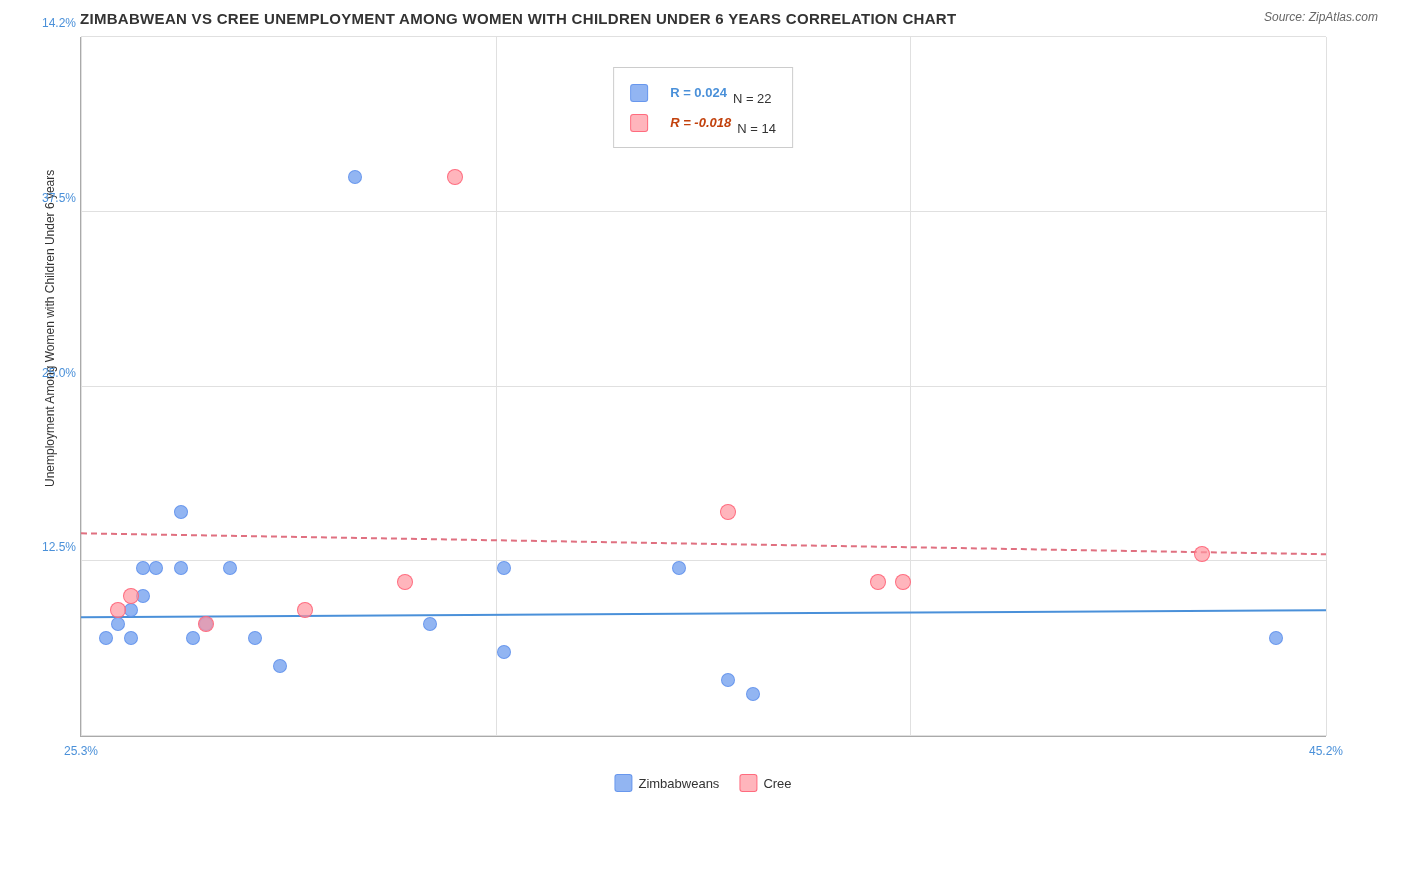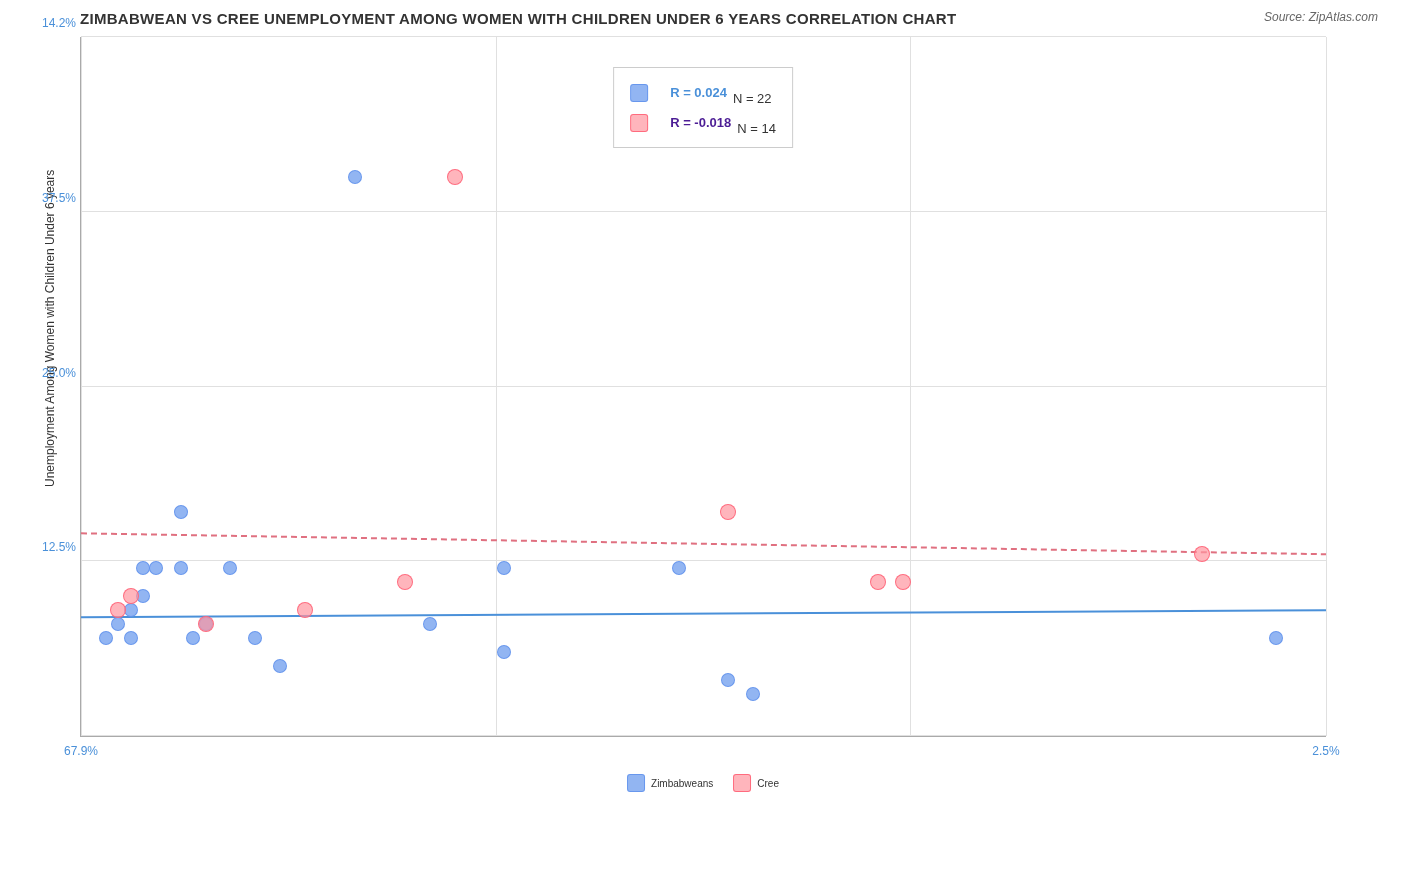--- a/index.html
+++ b/index.html
@@ -167,21 +167,21 @@
       left: 50%;
       transform: translateX(-50%);
       display: flex;
       align-items: center;
       gap: 20px;
     }
     .x-legend-item {
       display: flex;
       align-items: center;
       gap: 6px;
-      font-size: 10px;
+      font-size: 13px;
       color: #333;
     }
     .x-legend-swatch {
       width: 18px;
       height: 18px;
       border-radius: 3px;
     }
     svg.trendline {
       position: absolute;
       top: 0;
@@ -213,22 +213,22 @@
         <div class="grid-line-h" style="bottom: 50%;"></div>
         <div class="y-tick-label" style="bottom: 50%;">25.0%</div>
         <div class="grid-line-h" style="bottom: 75%;"></div>
         <div class="y-tick-label" style="bottom: 75%;">37.5%</div>
         <div class="grid-line-h" style="bottom: 100%;"></div>
         <div class="y-tick-label" style="bottom: 100%;">14.2%</div>
         <div class="grid-line-v" style="left: 0%;"></div>
         <div class="grid-line-v" style="left: 33.3%;"></div>
         <div class="grid-line-v" style="left: 66.6%;"></div>
         <div class="grid-line-v" style="left: 100%;"></div>
-        <div style="position: absolute; bottom: -22px; left: 0%; transform: translateX(-50%); font-size: 12px; color: rgb(74, 144, 217);">67.9%</div>
-        <div style="position: absolute; bottom: -22px; left: 100%; transform: translateX(-50%); font-size: 12px; color: rgb(74, 144, 217);">2.5%</div>
+        <div style="position: absolute; bottom: -22px; left: 0%; transform: translateX(-50%); font-size: 12px; color: rgb(74, 144, 217);">25.3%</div>
+        <div style="position: absolute; bottom: -22px; left: 100%; transform: translateX(-50%); font-size: 12px; color: rgb(74, 144, 217);">45.2%</div>
         <svg class="trendline">
           <line x1="0%" y1="83%" x2="100%" y2="82%" stroke="#4a90d9" stroke-width="2"></line>
           <line x1="0%" y1="71%" x2="100%" y2="74%" stroke="#e07080" stroke-width="2" stroke-dasharray="6,4"></line>
         </svg>
         <div class="dot dot-blue" style="width: 14px; height: 14px; left: 2%; bottom: 14%; position: absolute; border-radius: 50%; transform: translate(-50%, 50%);"></div>
         <div class="dot dot-blue" style="width: 14px; height: 14px; left: 3%; bottom: 16%; position: absolute; border-radius: 50%; transform: translate(-50%, 50%);"></div>
         <div class="dot dot-blue" style="width: 14px; height: 14px; left: 4%; bottom: 18%; position: absolute; border-radius: 50%; transform: translate(-50%, 50%);"></div>
         <div class="dot dot-blue" style="width: 14px; height: 14px; left: 4%; bottom: 14%; position: absolute; border-radius: 50%; transform: translate(-50%, 50%);"></div>
         <div class="dot dot-blue" style="width: 14px; height: 14px; left: 5%; bottom: 24%; position: absolute; border-radius: 50%; transform: translate(-50%, 50%);"></div>
         <div class="dot dot-blue" style="width: 14px; height: 14px; left: 5%; bottom: 20%; position: absolute; border-radius: 50%; transform: translate(-50%, 50%);"></div>
@@ -272,18 +272,18 @@
     </div>
 
     <div class="legend-box">
       <div class="legend-row">
         <div class="legend-swatch legend-swatch-blue"></div>
         <span class="legend-r">R = 0.024</span>
         <span class="legend-text">N = 22</span>
       </div>
       <div class="legend-row">
         <div class="legend-swatch legend-swatch-pink"></div>
-        <span class="legend-r" style="color:#4c1d95;">R = -0.018</span>
+        <span class="legend-r" style="color:#c2410c;font-style:italic;">R = -0.018</span>
         <span class="legend-text">N = 14</span>
       </div>
     </div>
   </div>
 </div>
 
 </body></html>

